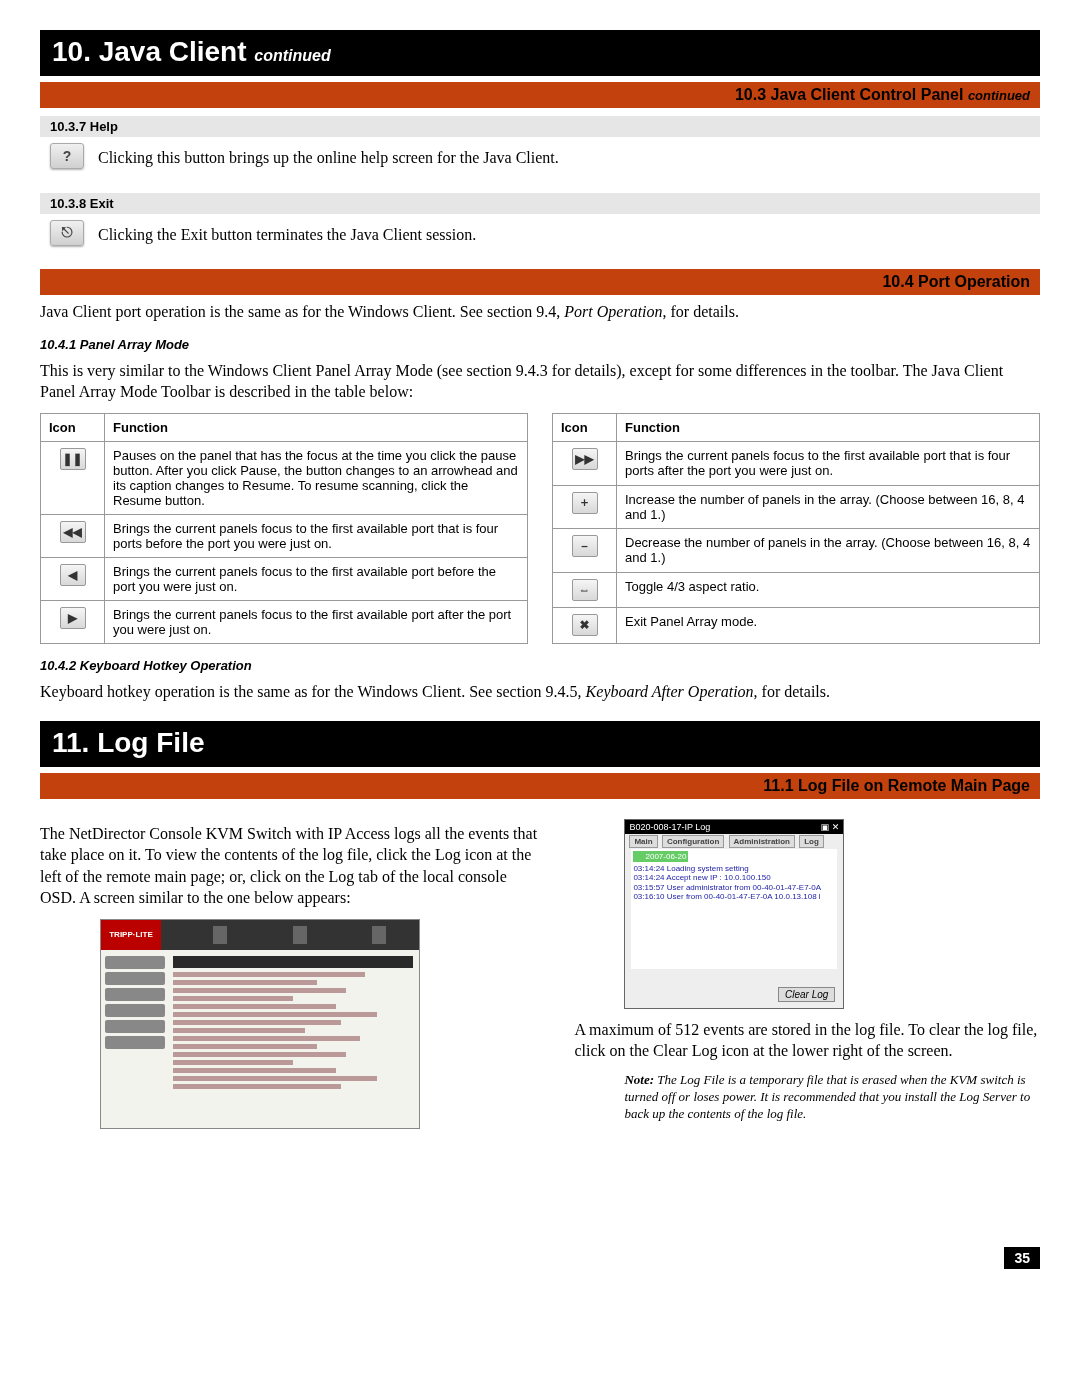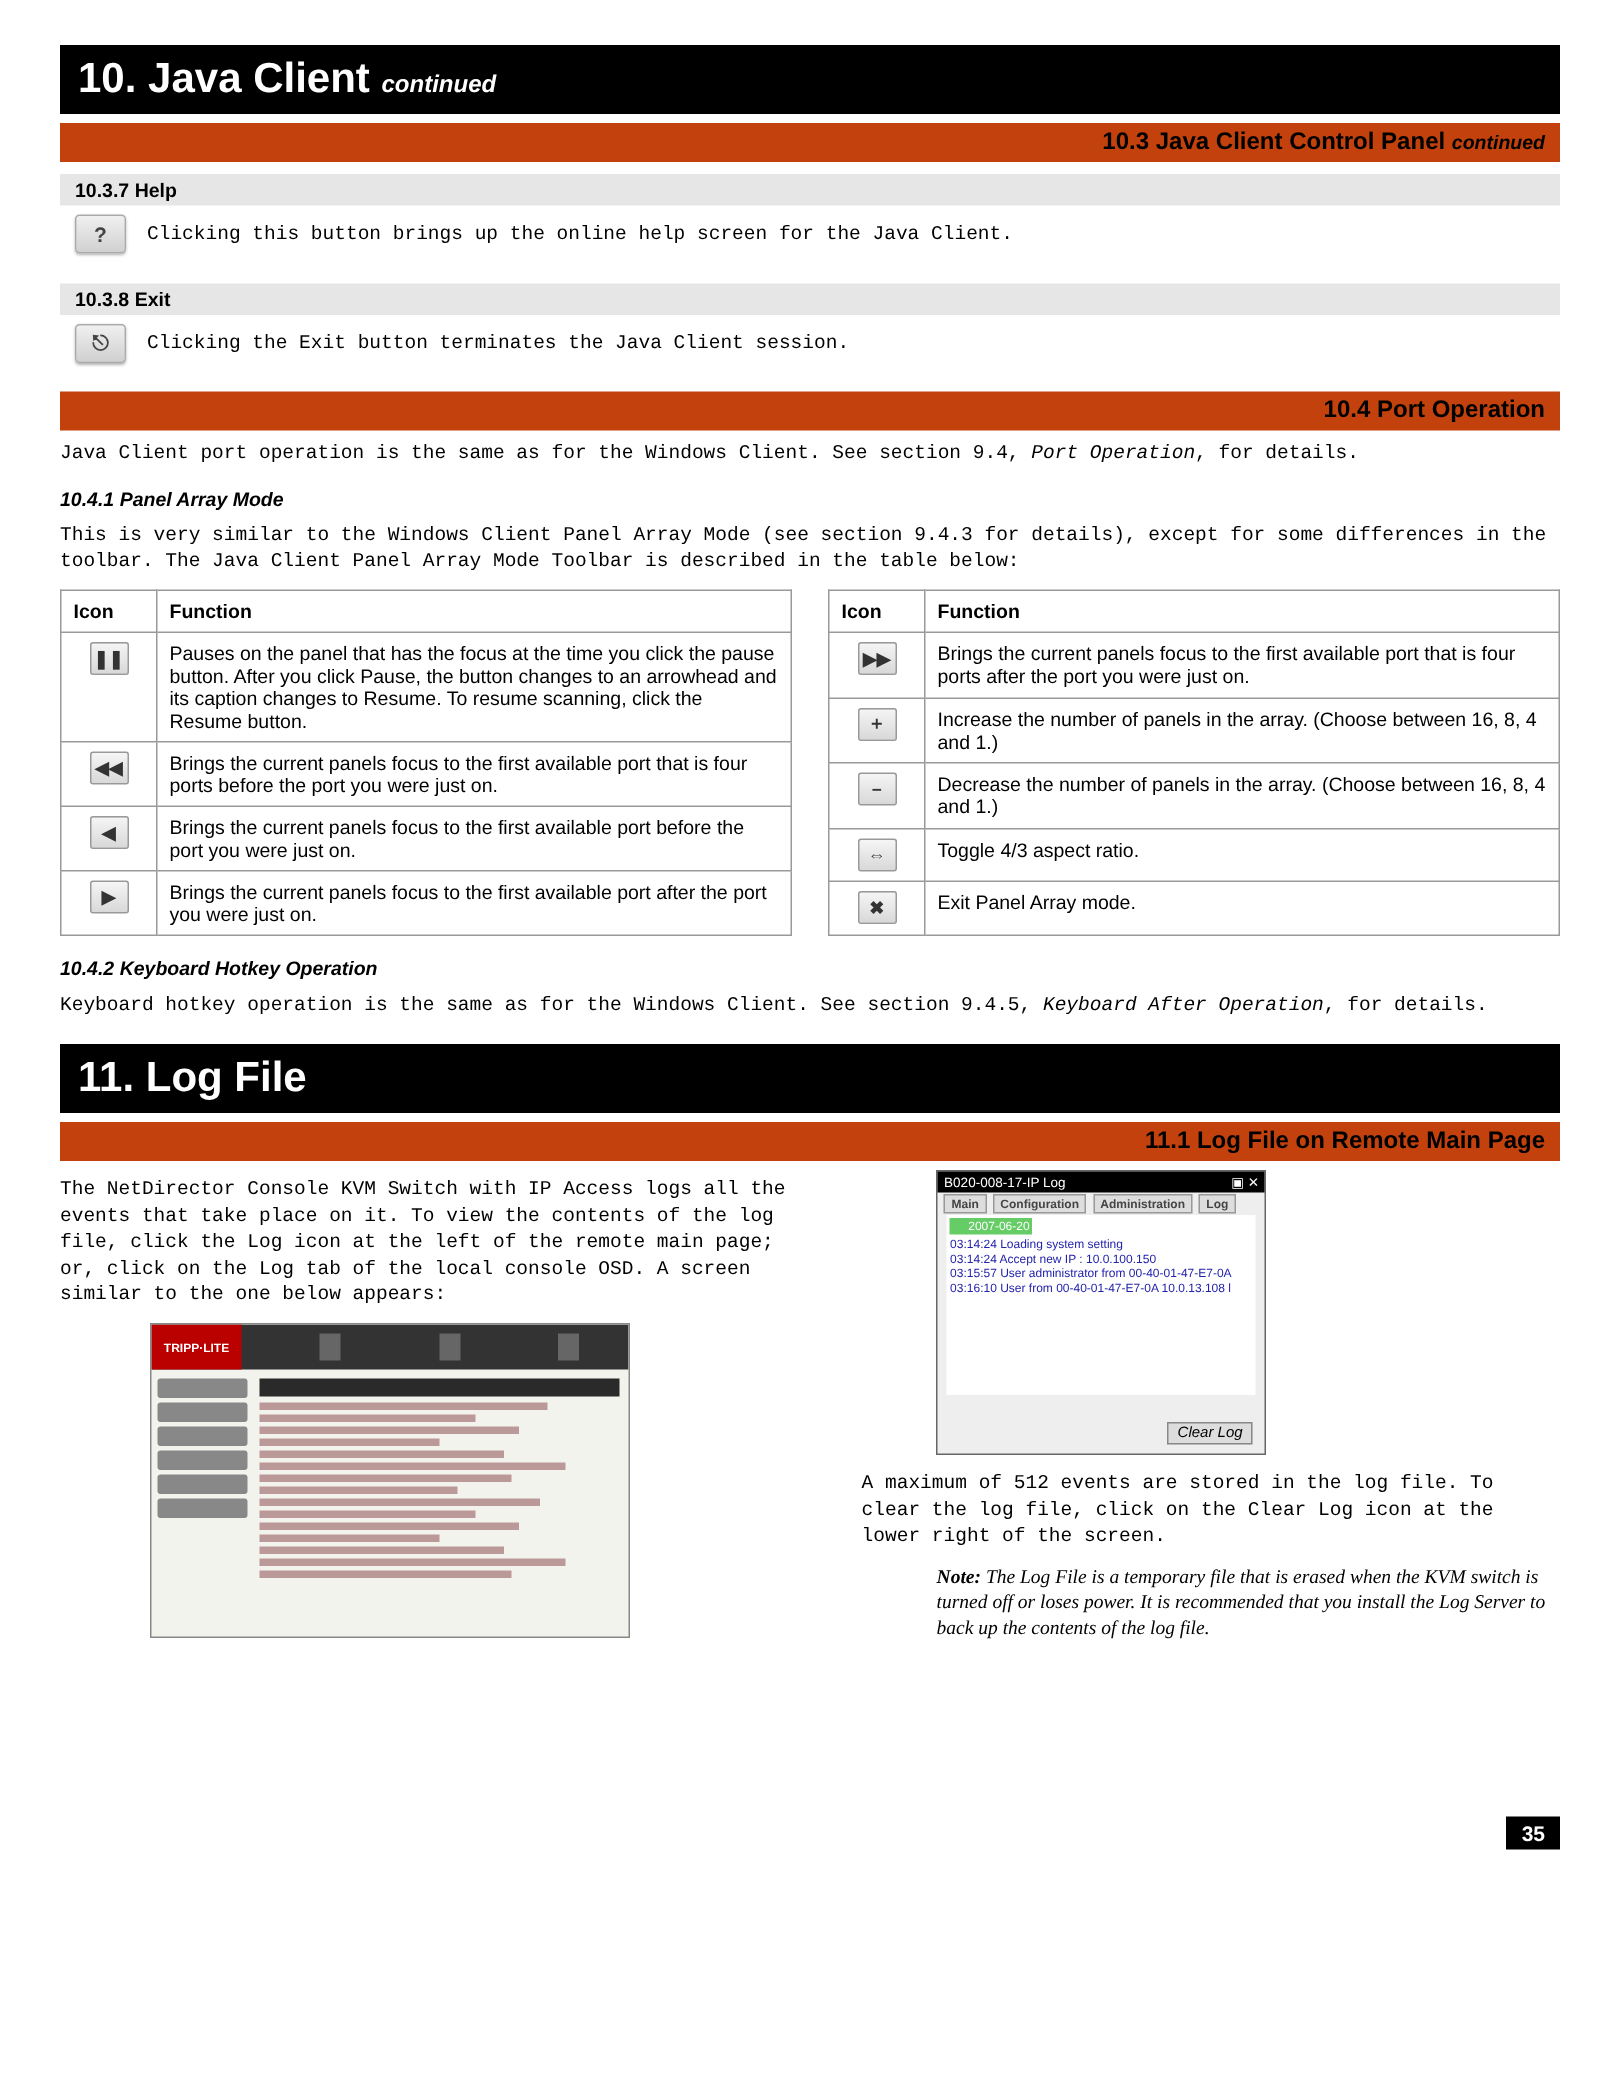--- a/index.html
+++ b/index.html
@@ -49,37 +49,37 @@
   .icon-box {
     width: 34px; height: 26px;
     background: linear-gradient(#f0f0f0,#d0d0d0);
     border: 1px solid #aaa;
     border-radius: 3px;
     box-shadow: 0 1px 2px rgba(0,0,0,0.3);
     display:flex; align-items:center; justify-content:center;
     font-size: 14px; font-weight:bold; color:#444;
     flex: 0 0 auto;
   }
-  .body-text { font-family: Liberation Mono, monospace; font-size: 13px; line-height: 1.35; margin: 4px 0 10px 0;}
+  .body-text { font-family: Liberation Serif, serif; font-size: 16px; line-height: 1.35; margin: 4px 0 10px 0;}
   .body-text .em { font-style: italic; }
   .tables-wrap { display:flex; gap:24px; margin-top:8px;}
   table.fn { border-collapse: collapse; width: 100%; font-size: 13px; }
   table.fn th, table.fn td { border: 1px solid #999; padding: 6px 8px; text-align:left; vertical-align: top; }
   table.fn th { font-weight:bold; background:#fff; }
   .tcol-icon { width: 64px; }
   .ticon {
     width: 26px; height: 22px;
     background: linear-gradient(#f5f5f5,#d8d8d8);
     border: 1px solid #999;
     border-radius:2px;
     display:flex; align-items:center; justify-content:center;
     font-size:12px; font-weight:bold; color:#333;
     margin:auto;
   }
-  .two-col { display:flex; gap:30px; align-items:flex-start; margin-top:6px;}
+  .two-col { display:flex; gap:30px; align-items:flex-start; margin-top:20px;}
   .two-col .left { flex: 1 1 52%; }
   .two-col .right { flex: 1 1 48%; }
   .shot-large {
     width: 320px; height: 210px; margin: 8px 0 0 60px;
     border: 1px solid #888; background:#f3f3ee; position:relative; overflow:hidden;
   }
   .shot-large .topbar { height:30px; background:#333; display:flex; justify-content:space-around; align-items:center;}
   .shot-large .topbar span { width:14px; height:18px; background:#666; display:block;}
   .shot-large .brand { position:absolute; top:0; left:0; width:60px; height:30px; background:#b00; color:#fff; font-size:8px; font-weight:bold; display:flex; align-items:center; justify-content:center;}
   .shot-large .side { position:absolute; left:4px; top:36px; width:60px;}

